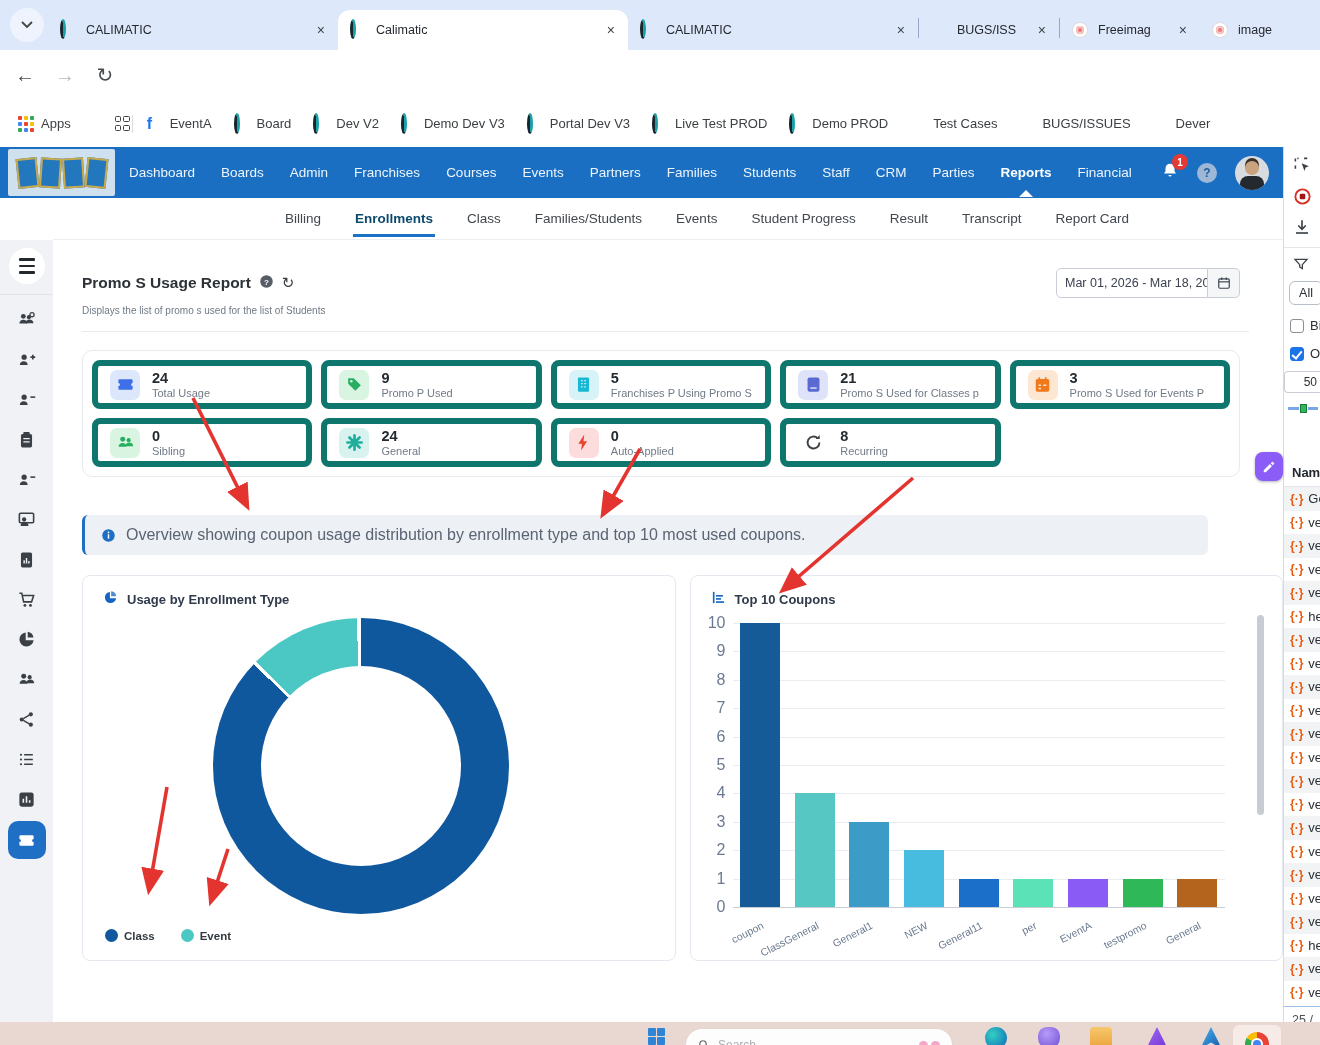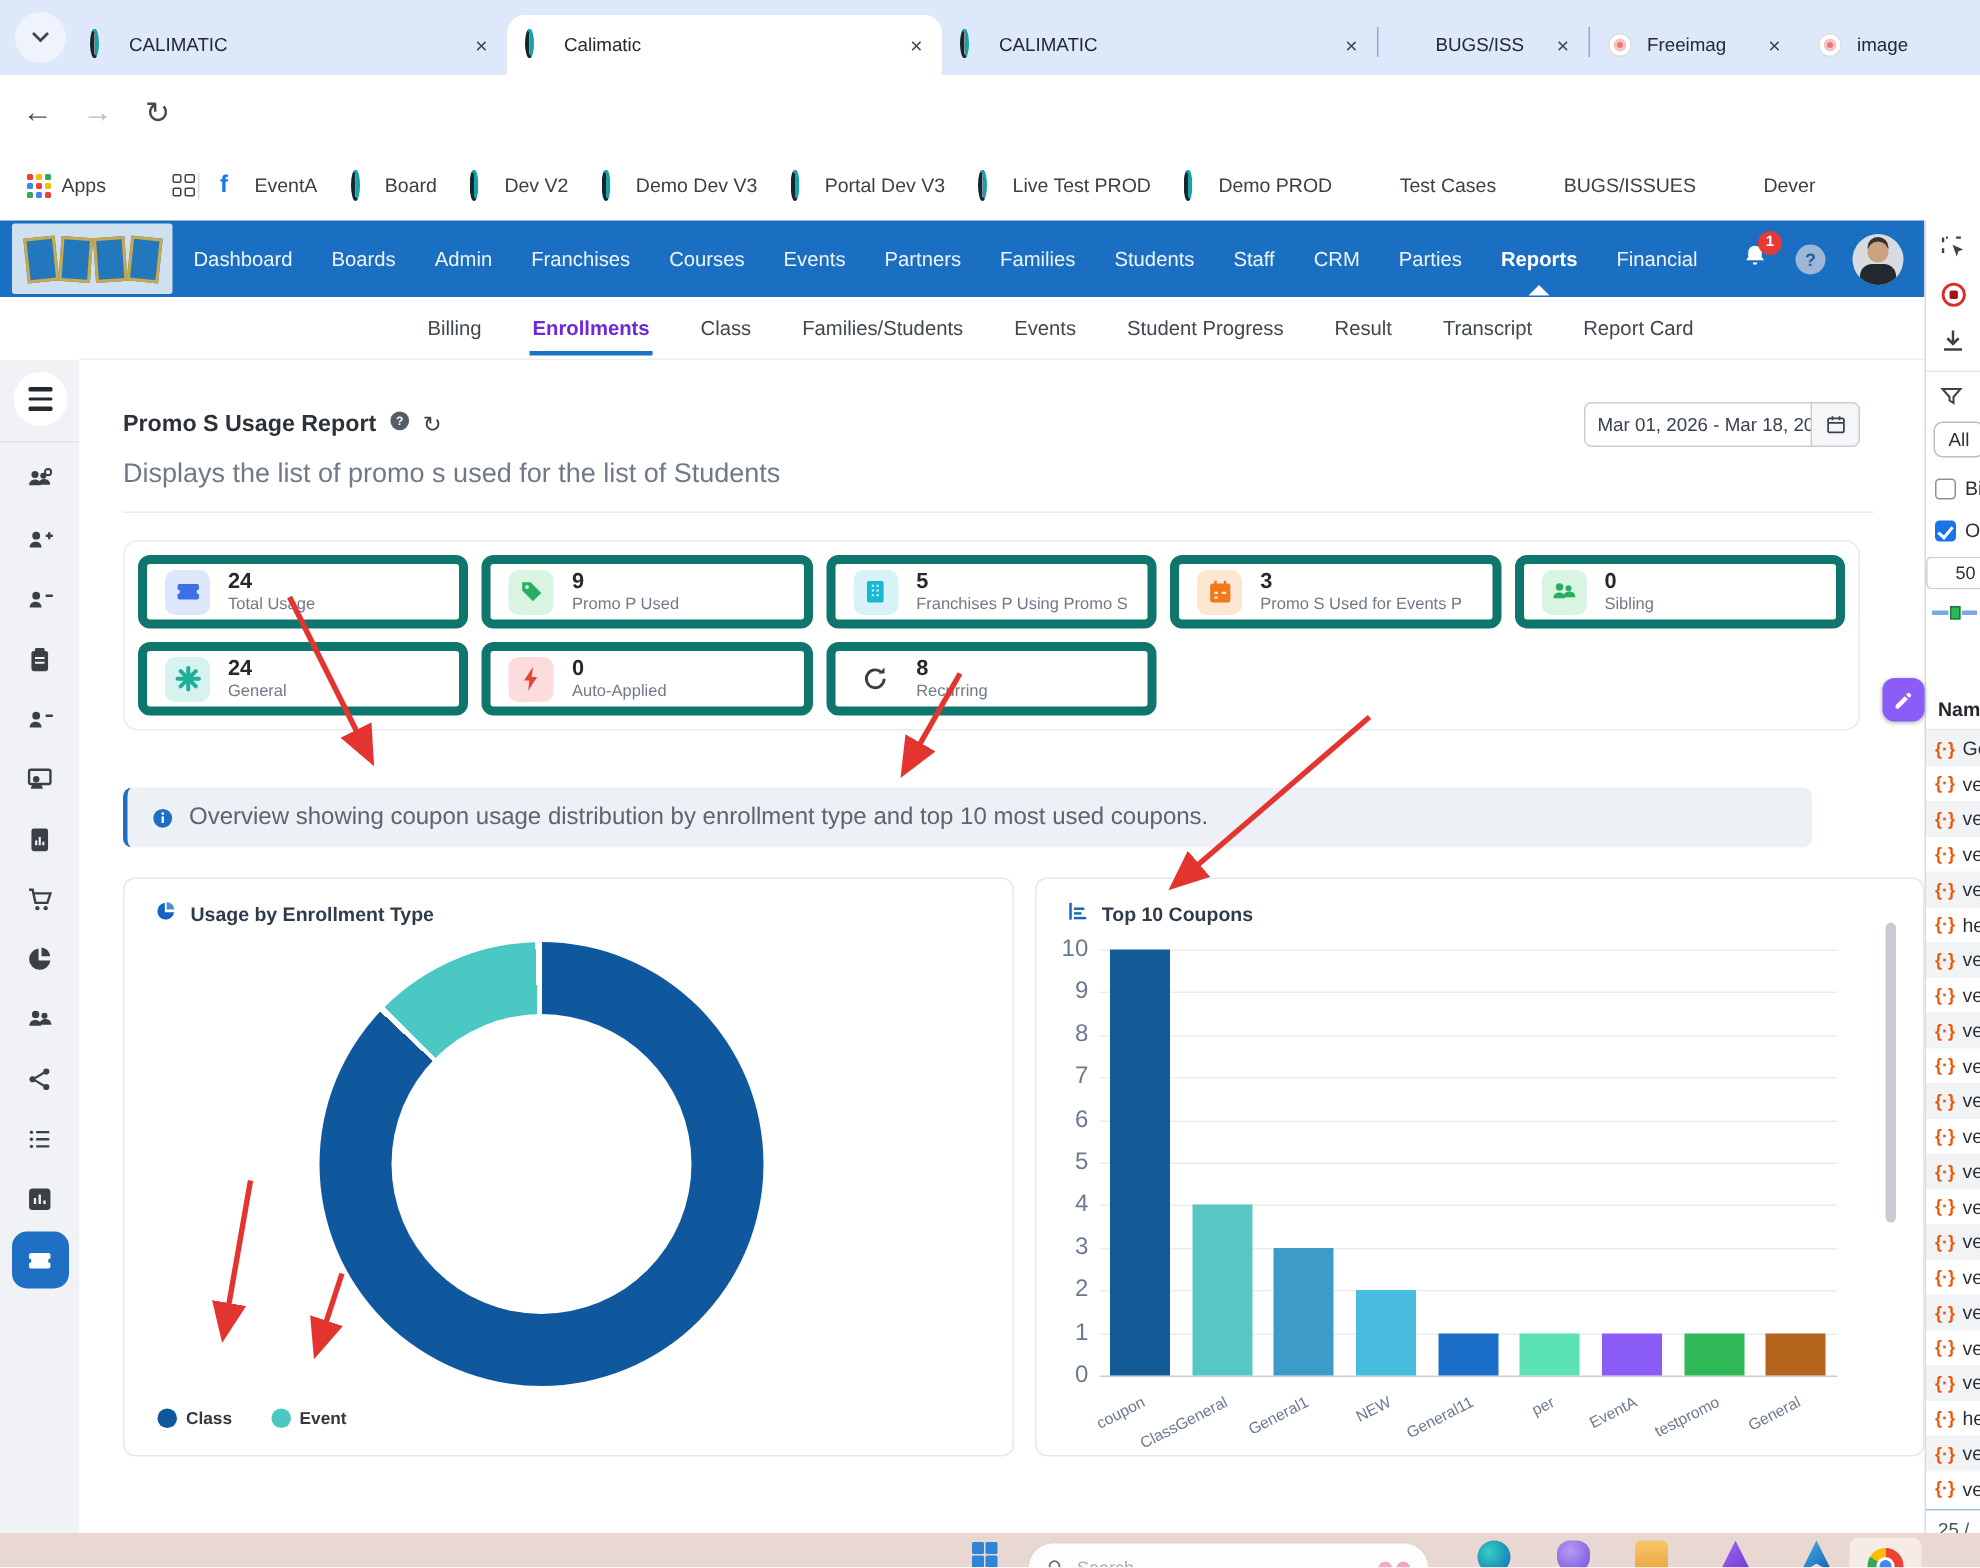--- a/index.html
+++ b/index.html
@@ -58,40 +58,40 @@
   .bell { position:relative; color:#fff; }
   .badge { position:absolute; top:-7px; right:-9px; background:#e53935; color:#fff; font-size:10px; font-weight:bold; border-radius:50%; width:16px; height:16px; display:flex; align-items:center; justify-content:center; }
   .help { width:20px; height:20px; border-radius:50%; background:#9fb7d6; color:#1b5d9d; font-size:12px; font-weight:bold; display:flex; align-items:center; justify-content:center; }
   .avatar { width:34px; height:34px; border-radius:50%; background:#d8dce1; position:relative; overflow:hidden; }
   .avatar:before { content:""; position:absolute; left:10px; top:5px; width:14px; height:14px; border-radius:50%; background:#caa27e; box-shadow:0 -3px 0 0 #3c3129; }
   .avatar:after { content:""; position:absolute; left:5px; top:20px; width:24px; height:16px; border-radius:8px 8px 0 0; background:#23292f; }
 
   
   .subnav { position:absolute; left:53px; top:198px; width:1230px; height:42px; background:#fff; border-bottom:1px solid #eceef1; display:flex; align-items:center; gap:30px; padding-left:230px; font-size:13.5px; color:#40474e; }
   .subnav .si { position:relative; padding:11px 2px; white-space:nowrap; cursor:pointer; }
-  .subnav .si.active { color:#6d28d9; font-weight:bold; }
+  .subnav .si.active { color:#0c4a6e; font-weight:bold; }
   .subnav .si.active:after { content:""; position:absolute; left:0; right:0; bottom:0; height:3px; background:#1a73c8; }
 
   
   .sidebar { position:absolute; left:0; top:240px; width:53px; height:782px; background:#f0f2f5; display:flex; flex-direction:column; align-items:center; }
   .sb-menu { width:36px; height:36px; border-radius:50%; background:#fff; display:flex; flex-direction:column; gap:4px; align-items:center; justify-content:center; margin:8px 0 10px; }
   .sb-menu i { width:16px; height:2.4px; background:#23292f; border-radius:1px; }
   .sb-sep { width:53px; height:1px; background:#e1e4e8; margin-bottom:4px; }
   .sb-item { width:40px; height:40px; display:flex; align-items:center; justify-content:center; color:#3a4046; }
   .sb-item.active { background:#1f6fc4; border-radius:10px; color:#fff; width:38px; height:38px; margin-top:2px; }
 
   
   .content { position:absolute; left:53px; top:240px; width:1230px; height:782px; background:#fff; padding:28px 0 0 29px; }
   .titlerow { display:flex; align-items:center; width:1158px; }
   .pagetitle { font-size:15.5px; font-weight:bold; color:#2c3238; }
   .t-ic { color:#565d66; margin-left:8px; }
   .daterange { margin-left:auto; display:flex; align-items:stretch; height:30px; }
   .dr-input { width:152px; border:1px solid #c9ced6; border-radius:5px 0 0 5px; font-size:12.5px; color:#3a4250; display:flex; align-items:center; padding:0 8px; white-space:nowrap; overflow:hidden; }
   .dr-btn { width:32px; border:1px solid #c9ced6; border-left:none; border-radius:0 5px 5px 0; background:#f4f6f8; display:flex; align-items:center; justify-content:center; color:#3a4250; }
-  .subtitle { margin-top:7px; font-size:18px; color:#707a86; }
+  .subtitle { margin-top:7px; font-size:10px; color:#707a86; }
   .hr { width:1167px; height:1px; background:#e8eaee; margin-top:15px; }
 
   .statsbox { width:1158px; margin-top:18px; border:1px solid #e7eaee; border-radius:10px; padding:9px; display:grid; grid-template-columns:repeat(5,1fr); gap:9px; }
   .stat { border:6px solid #0f766e; border-radius:8px; height:49px; display:flex; align-items:center; padding:0 12px; gap:12px; background:#fff; }
   .stat .tile { width:30px; height:30px; border-radius:7px; display:flex; align-items:center; justify-content:center; flex:none; }
   .stat .v { font-size:14.5px; font-weight:bold; color:#23292f; line-height:1.25; }
   .stat .l { font-size:11px; color:#707a86; line-height:1.25; white-space:nowrap; }
 
   .banner { width:1126px; margin-top:38px; background:#edf0f4; border-left:3px solid #1e6fc4; border-radius:6px; height:40px; display:flex; align-items:center; padding:0 16px; gap:10px; }
   .banner .txt { font-size:16px; color:#5a6472; }
@@ -482,20 +482,32 @@
         <div class="stat">
           <span class="tile" style="background:#d8f3f8;color:#18b7d4">
             <svg width="19" height="19" viewBox="0 0 24 24" fill="currentColor">
               <rect x="5" y="3" width="14" height="18" rx="1.5"></rect>
               <path d="M9 7h2M13 7h2M9 11h2M13 11h2M9 15h2M13 15h2" stroke="#d8f3f8" stroke-width="1.6"></path>
             </svg>
           </span>
           <span>
             <div class="v">5</div>
             <div class="l">Franchises P Using Promo S</div>
+          </span>
+        </div>
+        <div class="stat">
+          <span class="tile" style="background:#dfe3f9;color:#5b6ad0">
+            <svg width="19" height="19" viewBox="0 0 24 24" fill="currentColor">
+              <rect x="4.5" y="3" width="15" height="18" rx="2.5"></rect>
+              <path d="M8 16.5h8" stroke="#dfe3f9" stroke-width="1.8"></path>
+            </svg>
+          </span>
+          <span>
+            <div class="v">21</div>
+            <div class="l">Promo S Used for Classes p</div>
           </span>
         </div>
         <div class="stat">
           <span class="tile" style="background:#fde7d2;color:#f2791b">
             <svg width="19" height="19" viewBox="0 0 24 24" fill="currentColor">
               <rect x="3.5" y="5" width="17" height="16" rx="2"></rect>
               <path d="M8 2.8v4M16 2.8v4" stroke="currentColor" stroke-width="2"></path>
               <path d="M7 13h3M7 17h3M13 13h4" stroke="#fde7d2" stroke-width="1.8"></path>
             </svg>
           </span>

